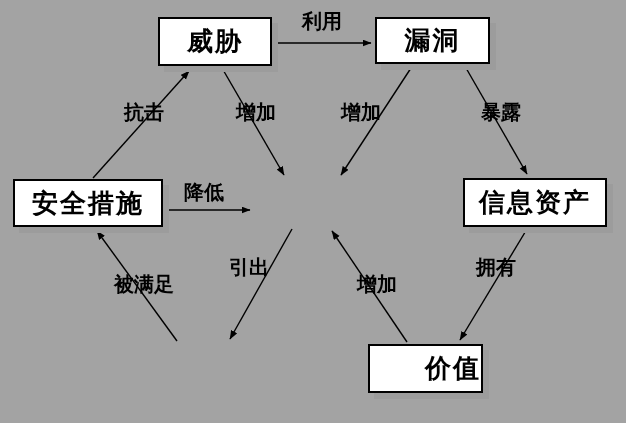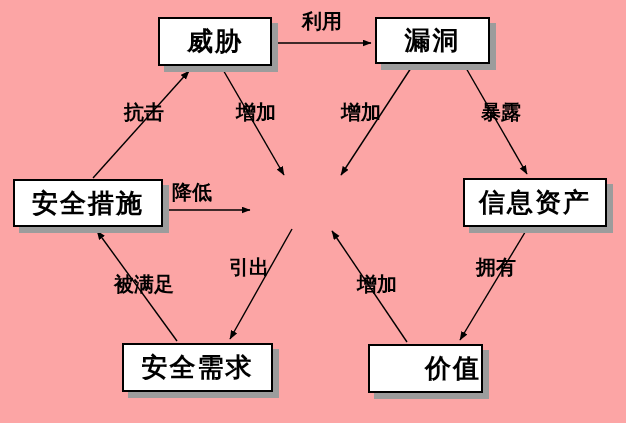--- a/index.html
+++ b/index.html
@@ -5,21 +5,21 @@
   html, body {
     margin: 0;
     padding: 0;
     background: #ffffff;
     font-family: "Liberation Sans", "DejaVu Sans", sans-serif;
   }
   .canvas {
     position: relative;
     width: 626px;
     height: 423px;
-    background: #fca5a5;
+    background: #a3a3a3;
     overflow: hidden;
   }
   .edges-svg {
     position: absolute;
     left: 0;
     top: 0;
     width: 626px;
     height: 423px;
   }
   .edges-svg line {
@@ -86,32 +86,29 @@
 
   <div class="node" style="left:13px; top:179px; width:150px; height:48px;">
     <span>安全措施</span>
   </div>
 
 
   <div class="node" style="left:463px; top:178px; width:144px; height:49px;">
     <span>信息资产</span>
   </div>
 
-  <div class="node" style="left:122px; top:343px; width:151px; height:49px;">
-    <span>安全需求</span>
-  </div>
 
   <div class="node" style="left:368px; top:344px; width:115px; height:49px;justify-content:flex-end;">
     <span>价值</span>
   </div>
 
   <div class="edge-label" style="left:322px; top:21px;">利用</div>
   <div class="edge-label" style="left:144px; top:112px;">抗击</div>
   <div class="edge-label" style="left:256px; top:112px;">增加</div>
   <div class="edge-label" style="left:361px; top:112px;">增加</div>
   <div class="edge-label" style="left:501px; top:112px;">暴露</div>
-  <div class="edge-label" style="left:186px; top:192px;padding-left:12px;">降低</div>
+  <div class="edge-label" style="left:198px; top:192px;padding-left:12px;">降低</div>
   <div class="edge-label" style="left:249px; top:267px;">引出</div>
   <div class="edge-label" style="left:144px; top:284px;">被满足</div>
   <div class="edge-label" style="left:377px; top:284px;">增加</div>
   <div class="edge-label" style="left:496px; top:267px;">拥有</div>
 
 </div>
 
 </body></html>

